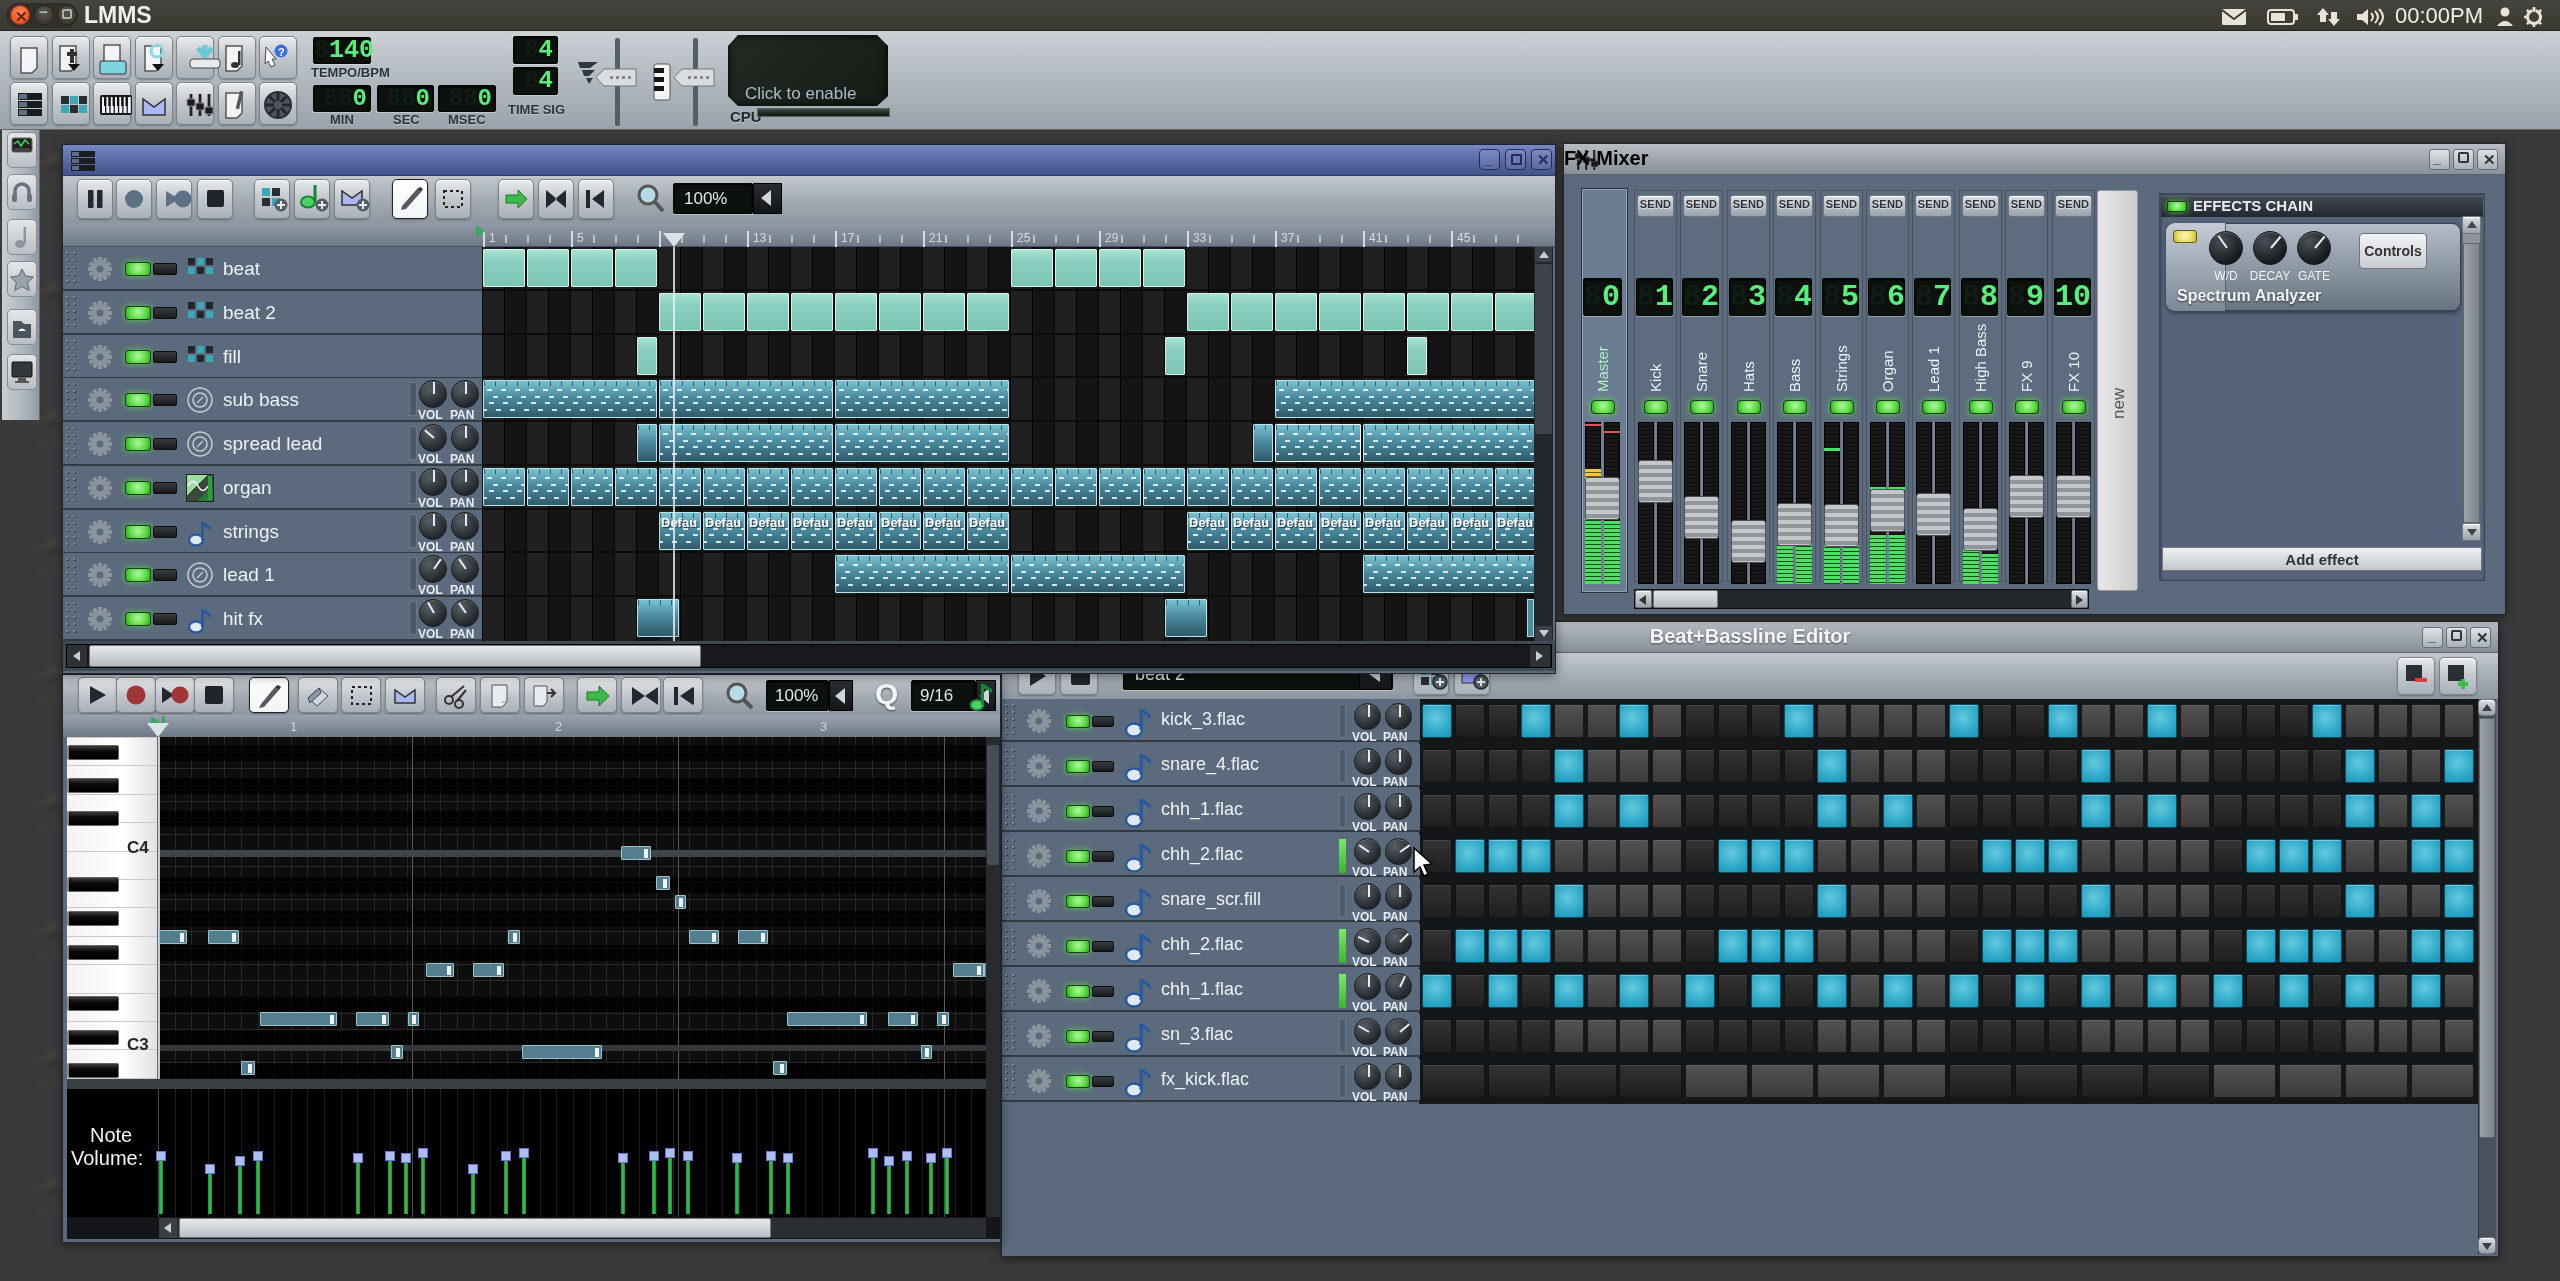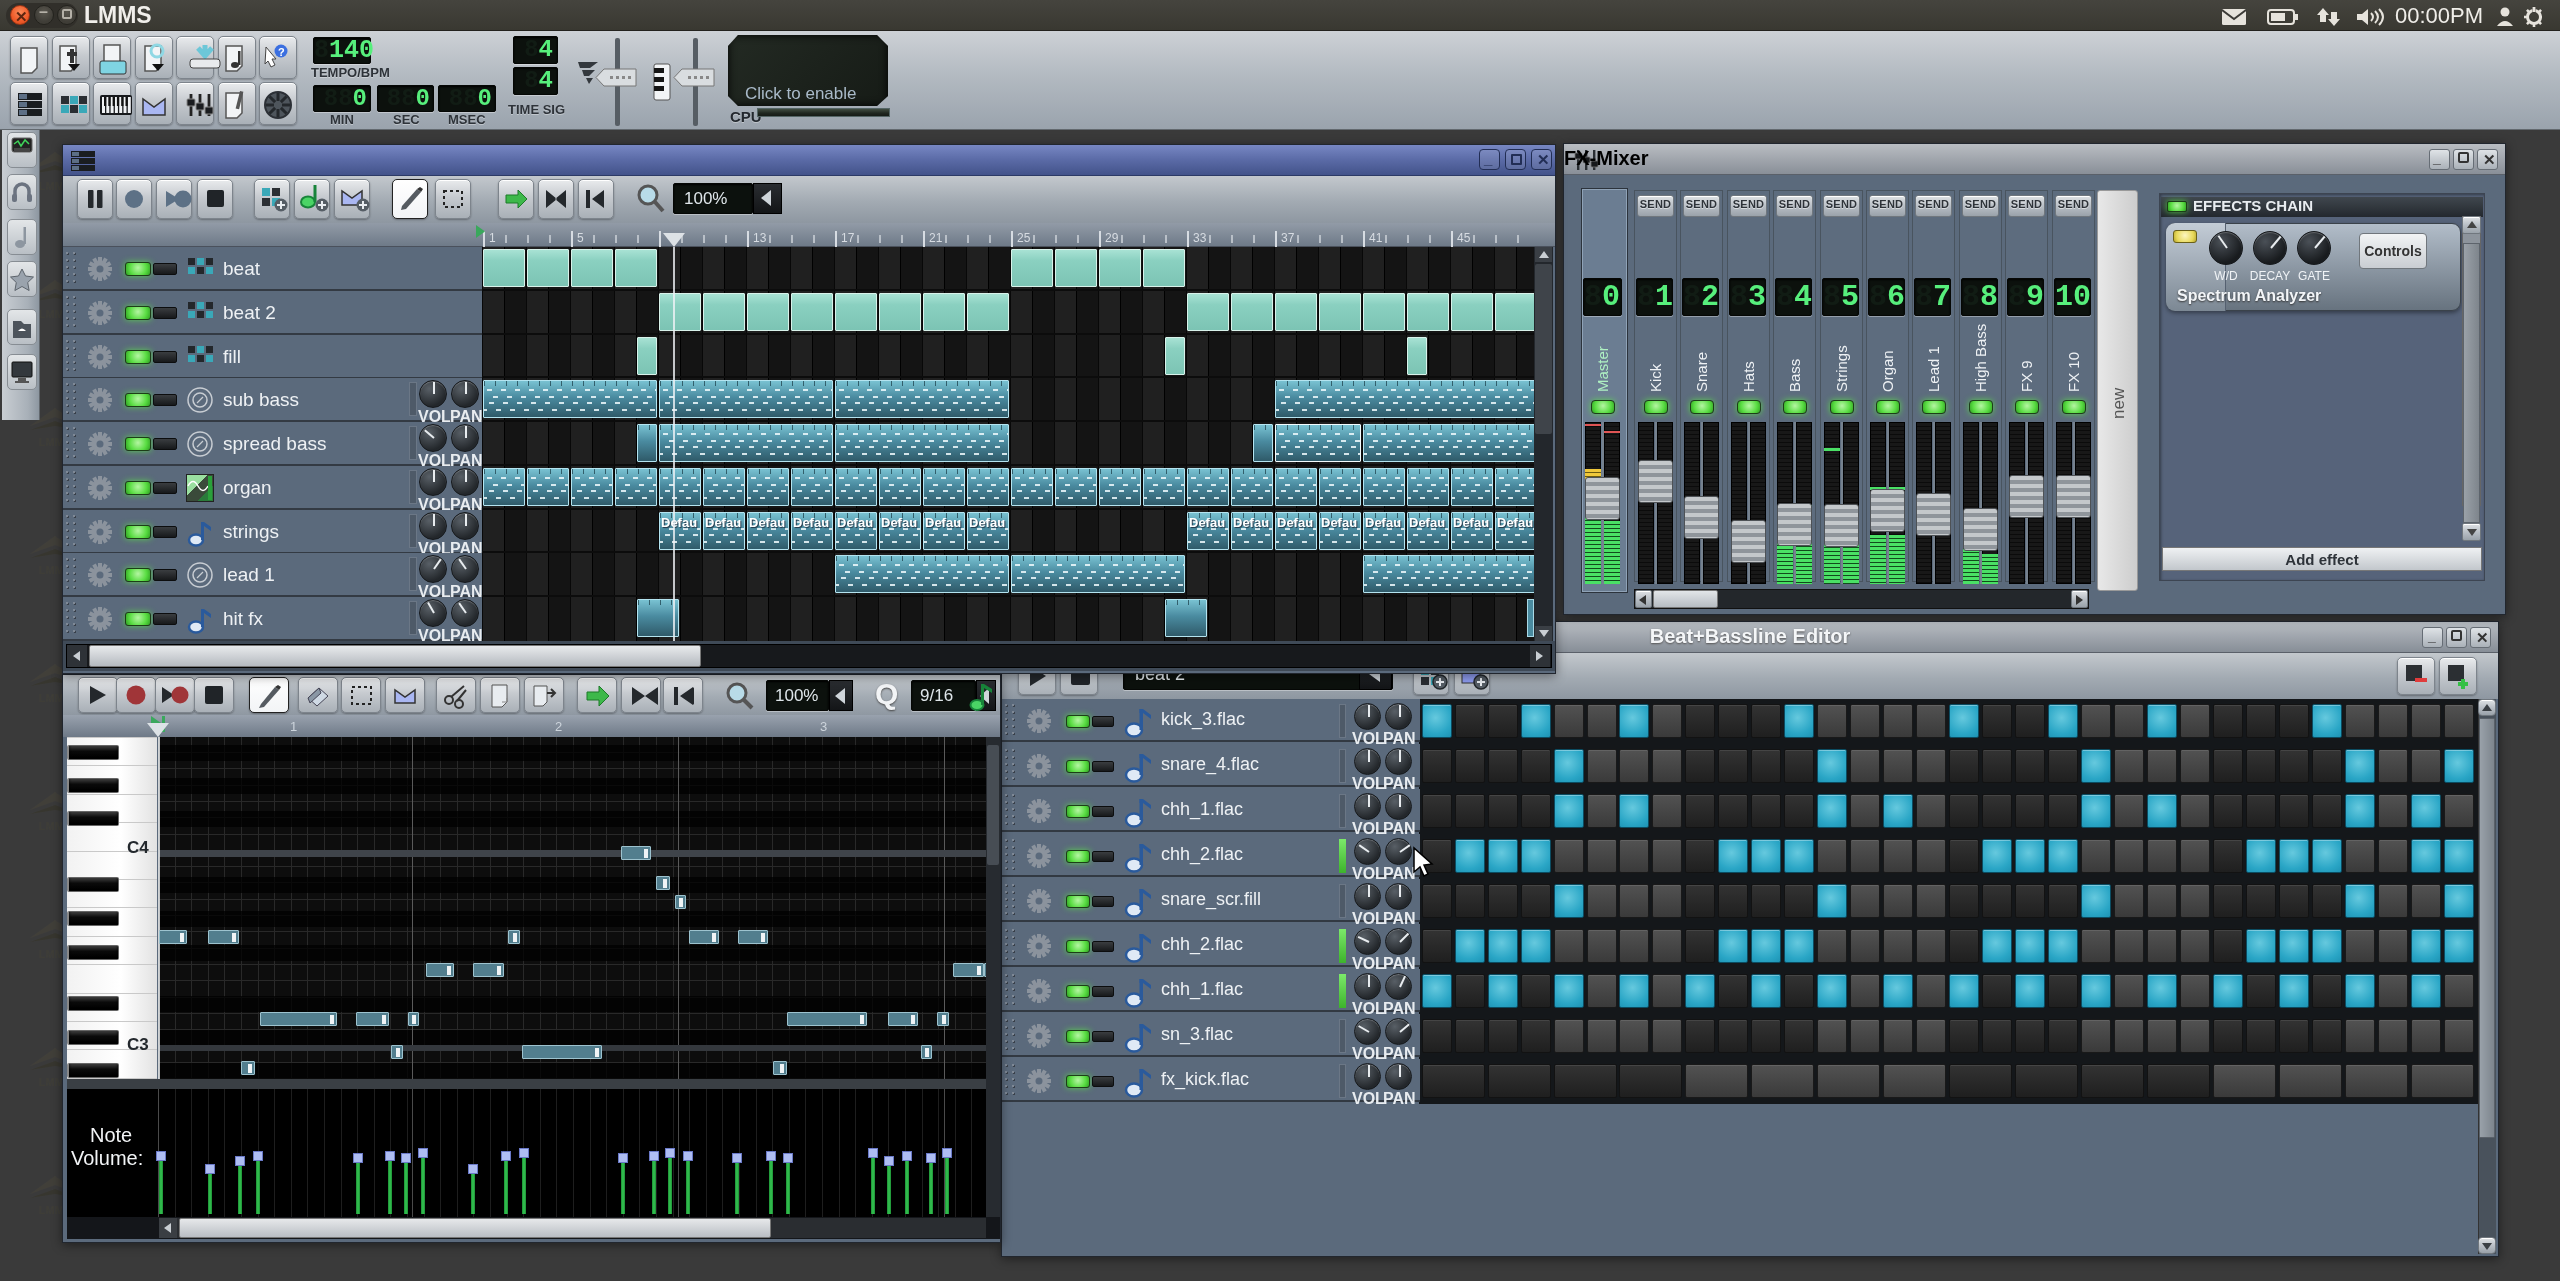--- a/index.html
+++ b/index.html
@@ -7,21 +7,21 @@
 .tbtn{position:absolute;border-radius:5px;background:linear-gradient(#e9ebed,#c6cacf 45%,#a9b0b7);border:1px solid #7d848c;box-shadow:inset 0 1px 0 #fff,0 1px 2px rgba(0,0,0,.3)}
 .lcd{position:absolute;background:#0c110d;border:1px solid #050705;border-radius:2px;box-shadow:inset 0 1px 2px #000, 0 1px 0 rgba(255,255,255,.35);color:#57ef7c;font-family:"Liberation Mono",monospace;font-weight:bold;text-align:right}
 .lcd .dim{color:#17281c;opacity:.5}
 .lbl{position:absolute;color:#2e3339;font-weight:bold;text-shadow:0 1px 0 rgba(255,255,255,.35)}
 .knob{position:absolute;border-radius:50%;background:radial-gradient(circle at 35% 30%,#585f66,#23272b 70%);border:1px solid #15181b;box-shadow:inset 0 1px 1px rgba(255,255,255,.25)}
 .kp{position:absolute;left:50%;top:50%;width:2px;height:46%;background:#e8ecef;transform-origin:50% 0%;}
 .led{position:absolute;border-radius:3px;background:radial-gradient(circle at 50% 40%,#b4f5a2,#59dd42 60%,#2f9e22);border:1px solid #1d3d18;box-shadow:0 0 6px rgba(90,230,70,.8)}
 .dk{position:absolute;border-radius:2px;background:linear-gradient(#3a3d40,#17191b);border:1px solid #0c0d0e}
 .grip{position:absolute;background-image:radial-gradient(circle at 2px 2px,#7f8996 1.2px,rgba(0,0,0,0) 1.4px),radial-gradient(circle at 2px 2px,#39404a 1.2px,rgba(0,0,0,0) 1.4px);background-size:7px 7px,7px 7px;background-position:0 0,1px 1px}
 .tname{position:absolute;color:#eef1f4;font-size:19px;white-space:nowrap}
-.vpl{position:absolute;color:#e8ecf0;font-size:16px;font-weight:bold}
+.vpl{position:absolute;color:#e8ecf0;font-size:12px;font-weight:bold}
 .cell{position:absolute;width:29px;height:33px;border-radius:2px}
 .sbtn{position:absolute;background:linear-gradient(#dfe2e5,#b9bfc6 50%,#9aa2aa);border:1px solid #70777e;border-radius:4px;box-shadow:inset 0 1px 0 #fff}
 </style></head><body>
 <div class="abs" style="left:0;top:0;width:2560px;height:31px;background:linear-gradient(#45443e,#393831);border-bottom:1px solid #23221e">
 <div class="abs" style="left:6px;top:3px;width:72px;height:25px;background:#312f2a;border-radius:13px"></div>
 <div class="abs" style="left:10px;top:5px;width:20px;height:20px;border-radius:50%;background:radial-gradient(circle at 50% 35%,#fb8b5a,#ef5a29 60%,#d34a1c);border:1px solid #9c3514"></div>
 <div class="abs" style="left:15px;top:8px;width:10px;height:14px;color:#5d2510;font-weight:bold;font-size:15px">✕</div>
 <div class="abs" style="left:34px;top:5px;width:20px;height:20px;border-radius:50%;background:radial-gradient(circle at 50% 35%,#5a574f,#3f3d37 65%);border:1px solid #23221d"></div>
 <div class="abs" style="left:39px;top:3px;width:12px;height:16px;color:#b5b1a8;font-weight:bold;font-size:16px">–</div>
 <div class="abs" style="left:57px;top:5px;width:20px;height:20px;border-radius:50%;background:radial-gradient(circle at 50% 35%,#5a574f,#3f3d37 65%);border:1px solid #23221d"></div>
@@ -1670,21 +1670,21 @@
         <circle r="3.5" fill="#5b6a7c"></circle>
       </g>
     </svg>
 <div class="led" style="left:62px;top:292px;width:26px;height:14px"></div>
 <div class="dk" style="left:90px;top:293px;width:24px;height:12px"></div>
 <svg class="abs" style="left:123px;top:285px" width="28" height="28" viewBox="0 0 28 28">
       <circle cx="14" cy="14" r="12" fill="none" stroke="#c8cdd3" stroke-width="1.5"></circle>
       <circle cx="14" cy="14" r="7" fill="none" stroke="#c8cdd3" stroke-width="1.5"></circle>
       <line x1="11" y1="17" x2="17" y2="11" stroke="#c8cdd3" stroke-width="1.2"></line>
     </svg>
-<div class="tname" style="left:160px;top:288px">spread bass</div>
+<div class="tname" style="left:160px;top:288px">spread lead</div>
 <div class="abs" style="left:346px;top:281px;width:8px;height:34px;background:#4e5a68;border:1px solid #6b7786"></div>
 <div class="knob" style="left:356px;top:279px;width:28px;height:28px">
       <span class="kp" style="transform:rotate(130deg)"></span>
     </div>
 <div class="vpl" style="left:355px;top:307px">VOL</div>
 <div class="knob" style="left:388px;top:279px;width:28px;height:28px">
       <span class="kp" style="transform:rotate(180deg)"></span>
     </div>
 <div class="vpl" style="left:387px;top:307px">PAN</div>
 <div class="abs" style="left:0;top:321px;width:419px;height:44px;background:#5b6a7c;border-bottom:2px solid #333a43"></div>

